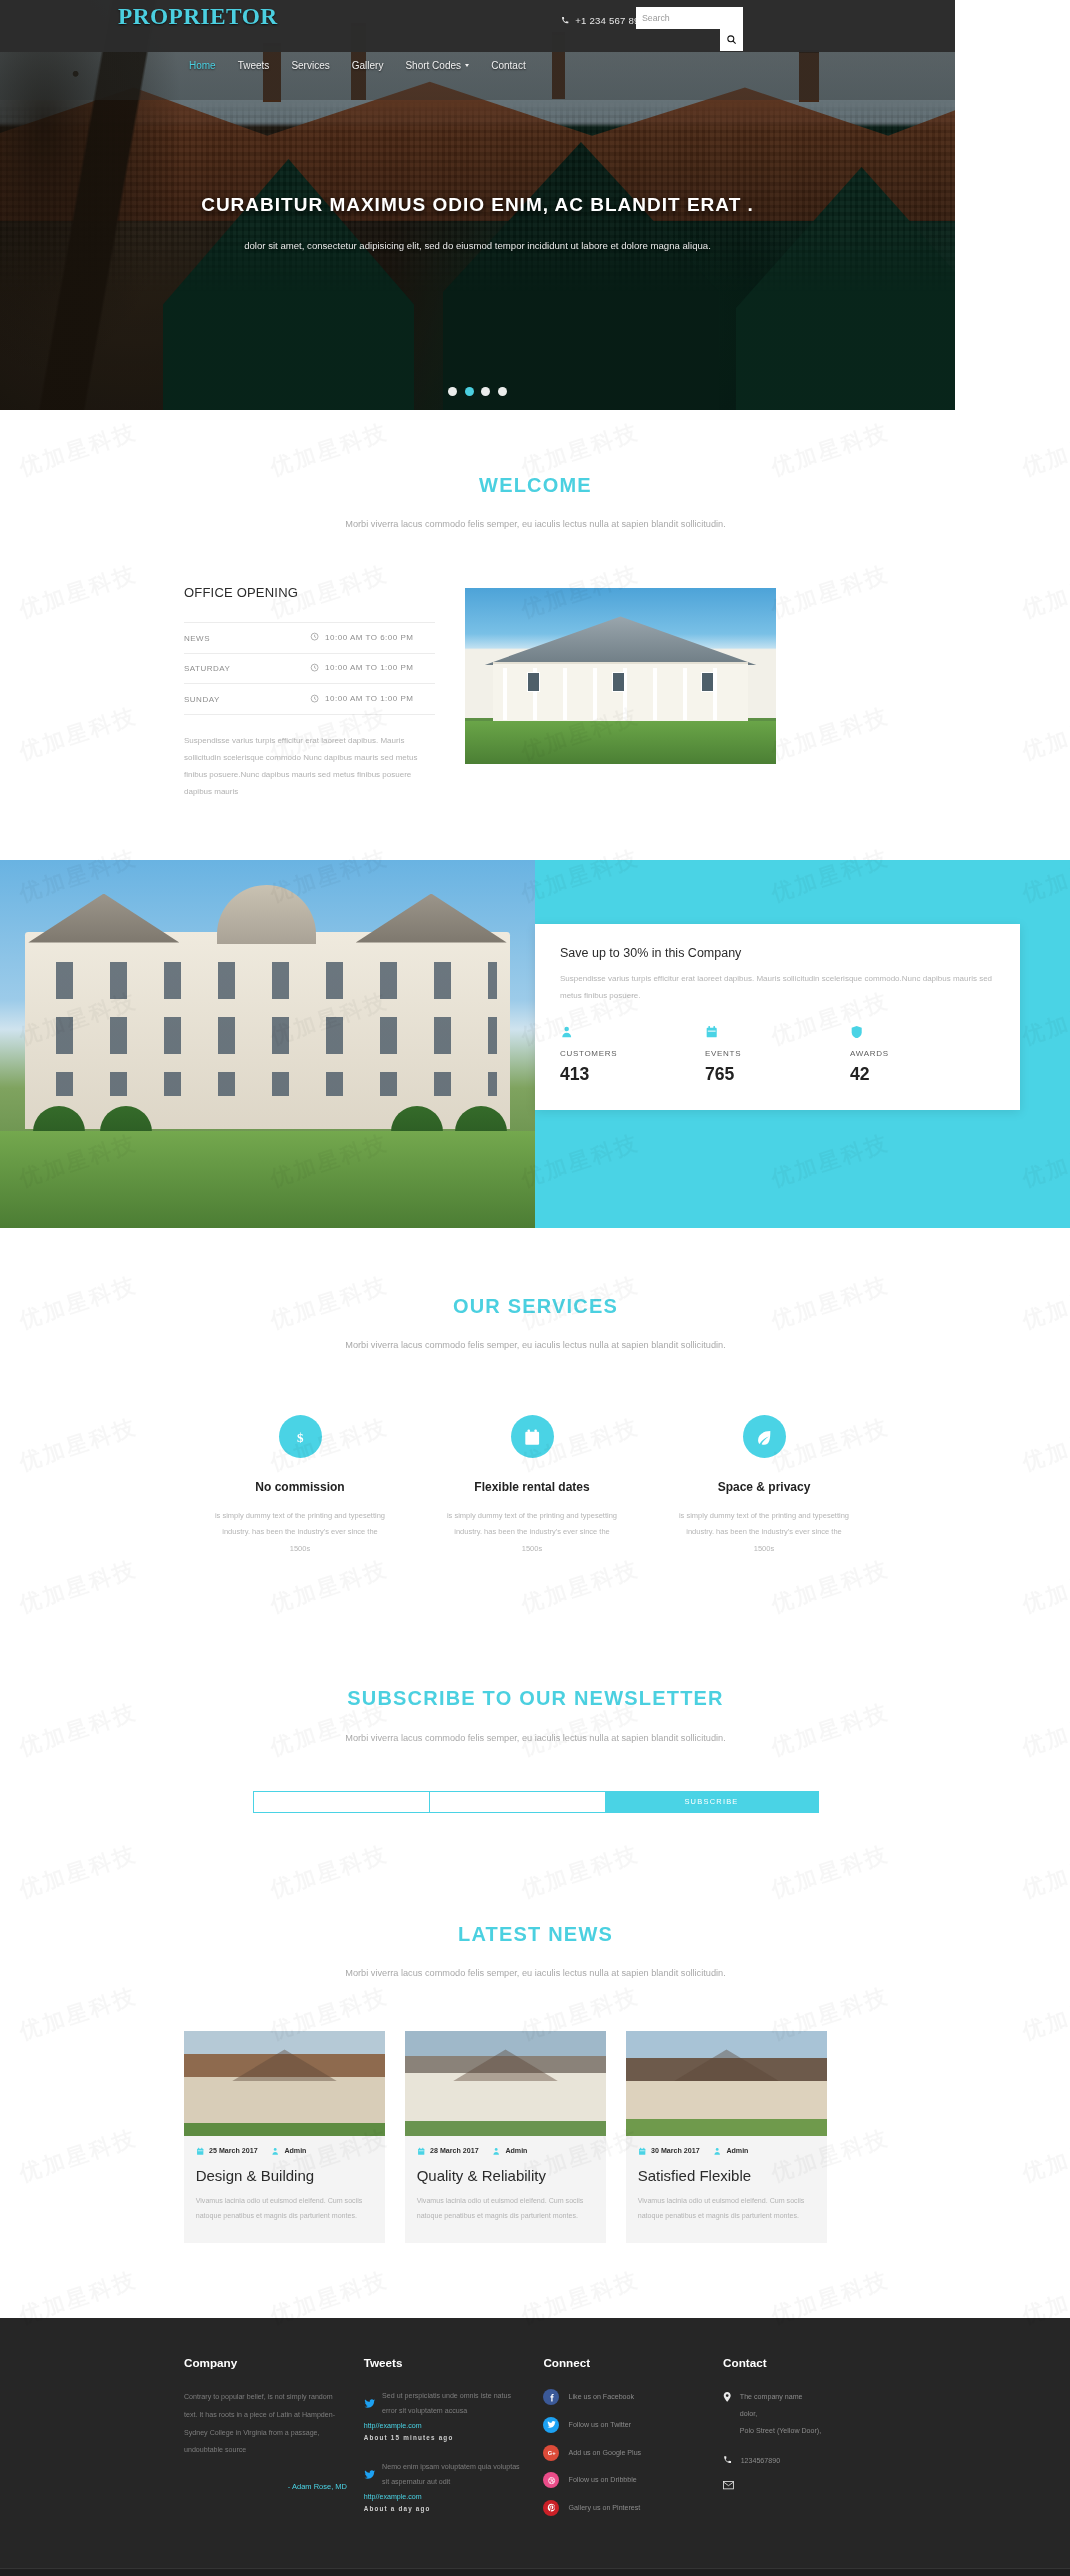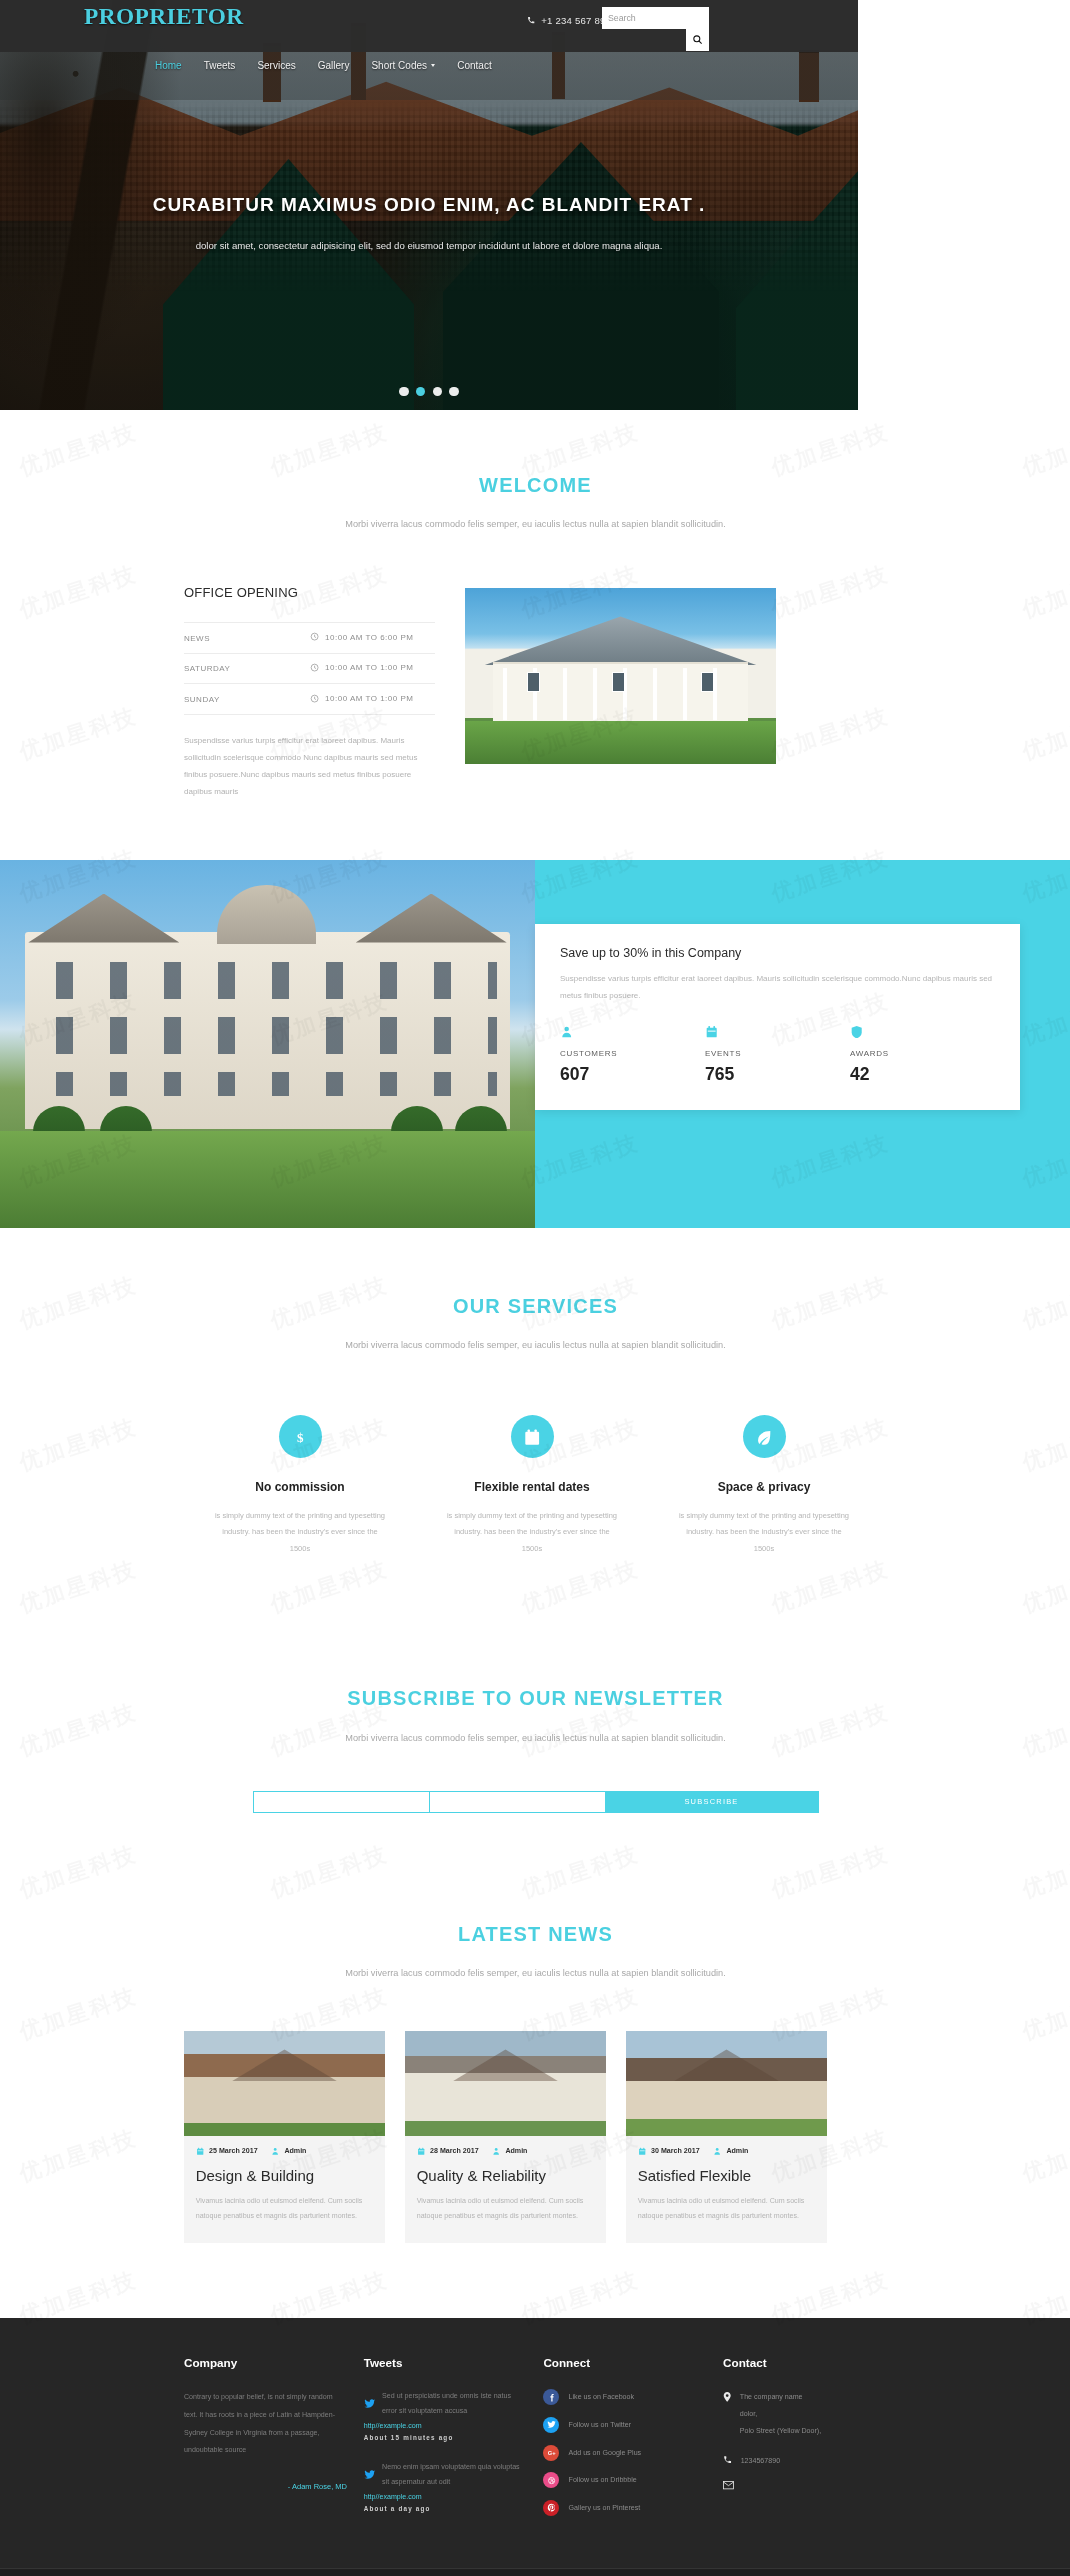--- a/index.html
+++ b/index.html
@@ -9,21 +9,21 @@
     font-family:"Liberation Sans", sans-serif;
     background:#ffffff;
     color:#333;
     -webkit-font-smoothing:antialiased;
   }
   a { text-decoration:none; color:inherit; }
 
   
   .hero {
     position:relative;
-    width:858px;
+    width:955px;
     height:410px;
     overflow:hidden;
     background:#1d2a26;
   }
   .hero-bg {
     position:absolute; inset:0;
     background:
       
       linear-gradient(180deg,#b9c4c9 0%, #9fb0b8 18%, #8fa3ab 30%, transparent 31%),
       
@@ -457,21 +457,21 @@
 
   <div class="statcard">
     <h3>Save up to 30% in this Company</h3>
     <p>Suspendisse varius turpis efficitur erat laoreet dapibus. Mauris sollicitudin scelerisque commodo.Nunc dapibus mauris sed metus finibus posuere.</p>
     <div class="stats" id="stat-list">
         <div class="stat"><span style="display: inline-flex; align-items: center;">
             <svg width="13.4" height="13.4" viewBox="0 0 24 24">
               <circle cx="12" cy="7" r="4" fill="#4ad3e5"></circle>
               <path d="M4 22c0-4.5 3.6-8 8-8s8 3.5 8 8z" fill="#4ad3e5"></path>
             </svg>
-          </span><div class="lbl">CUSTOMERS</div><div class="num">607</div></div>
+          </span><div class="lbl">CUSTOMERS</div><div class="num">413</div></div>
         <div class="stat"><span style="display: inline-flex; align-items: center;">
             <svg width="13.4" height="13.4" viewBox="0 0 24 24">
               <rect x="3" y="5" width="18" height="17" rx="1.5" fill="#4ad3e5"></rect>
               <rect x="6" y="2" width="3" height="5" rx="1" fill="#4ad3e5"></rect>
               <rect x="15" y="2" width="3" height="5" rx="1" fill="#4ad3e5"></rect>
               <rect x="5" y="10" width="14" height="2" fill="#fff" opacity=".9"></rect>
             </svg>
           </span><div class="lbl">EVENTS</div><div class="num">765</div></div>
         <div class="stat"><span style="display: inline-flex; align-items: center;">
             <svg width="13.4" height="13.4" viewBox="0 0 24 24">

